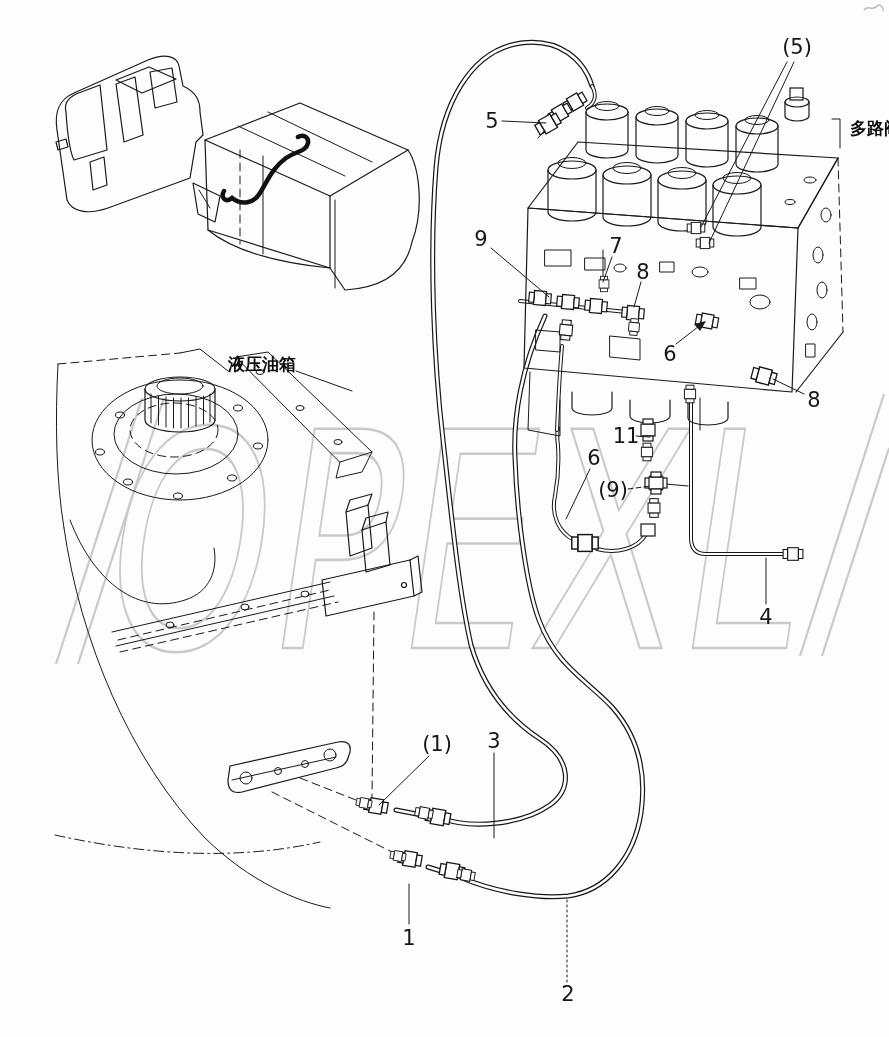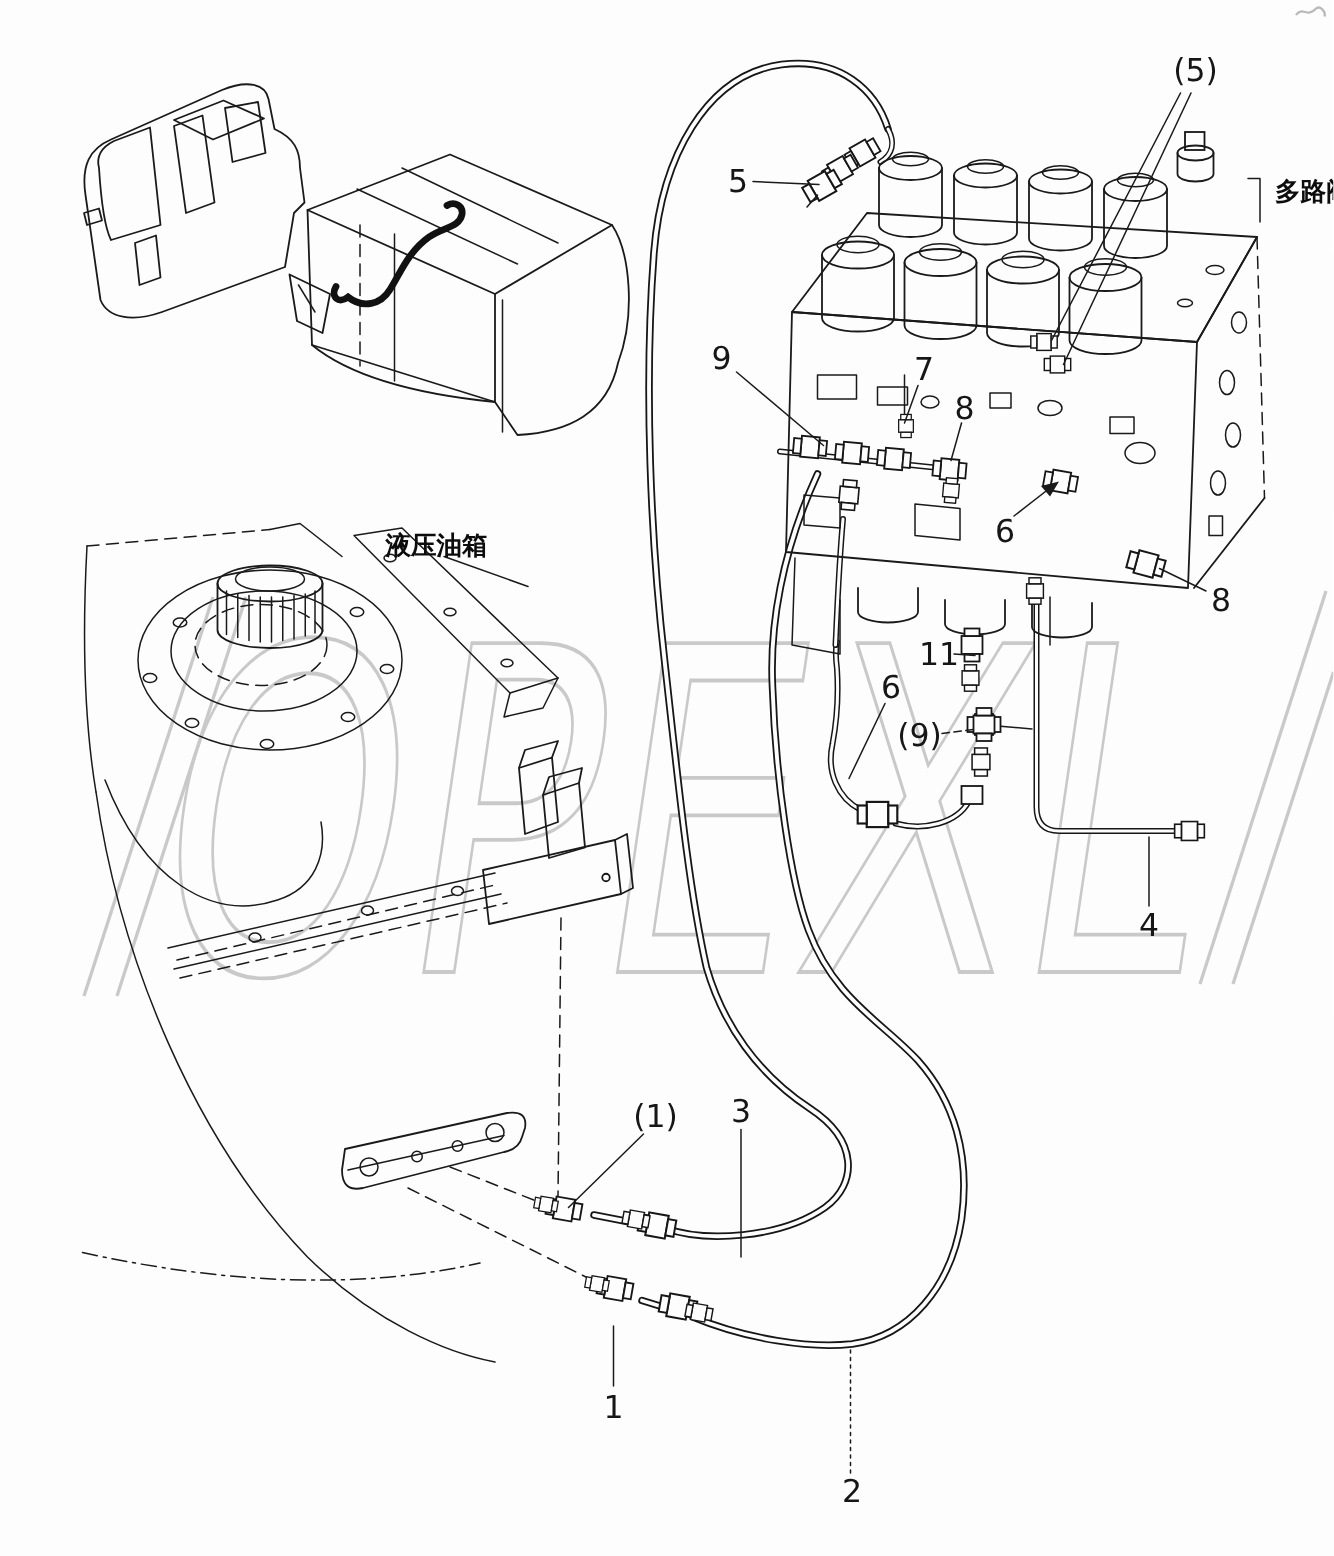--- a/index.html
+++ b/index.html
@@ -3,21 +3,21 @@
 <meta charset="utf-8">
 <style>
   html,body{margin:0;padding:0;background:#ffffff;}
   .stage{position:relative;width:889px;height:1037px;background:#fdfdfd;overflow:hidden;
          font-family:"DejaVu Sans",sans-serif;}
   .stage svg{position:absolute;left:0;top:0;}
   .callout{position:absolute;transform:translate(-50%,-50%);font-size:21px;color:#161616;
            white-space:nowrap;font-family:"DejaVu Sans",sans-serif;font-weight:400;}
   .cn{position:absolute;font-size:17px;font-weight:700;color:#0c0c0c;white-space:nowrap;
       font-family:"DejaVu Sans",sans-serif;}
-  .cn.center{transform:translate(-50%,-50%);margin-left:29px;}
+  .cn.center{transform:translate(-50%,-50%);}
   .cn.edge{transform:translate(0,-50%);}
   
   .ln{fill:none;stroke:#1a1a1a;stroke-width:1.2;stroke-linejoin:round;stroke-linecap:round;}
   .thin{fill:none;stroke:#1a1a1a;stroke-width:1;stroke-linejoin:round;stroke-linecap:round;}
   .dash{stroke-dasharray:8 5;}
   .dashdot{stroke-dasharray:10 4 2 4;}
   .dots{stroke-dasharray:2 3;}
   .bold{fill:none;stroke:#111;stroke-width:4.5;stroke-linecap:round;}
   .hoseO{fill:none;stroke:#161616;stroke-width:5;stroke-linecap:round;}
   .hoseI{fill:none;stroke:#fdfdfd;stroke-width:2.6;stroke-linecap:round;}

